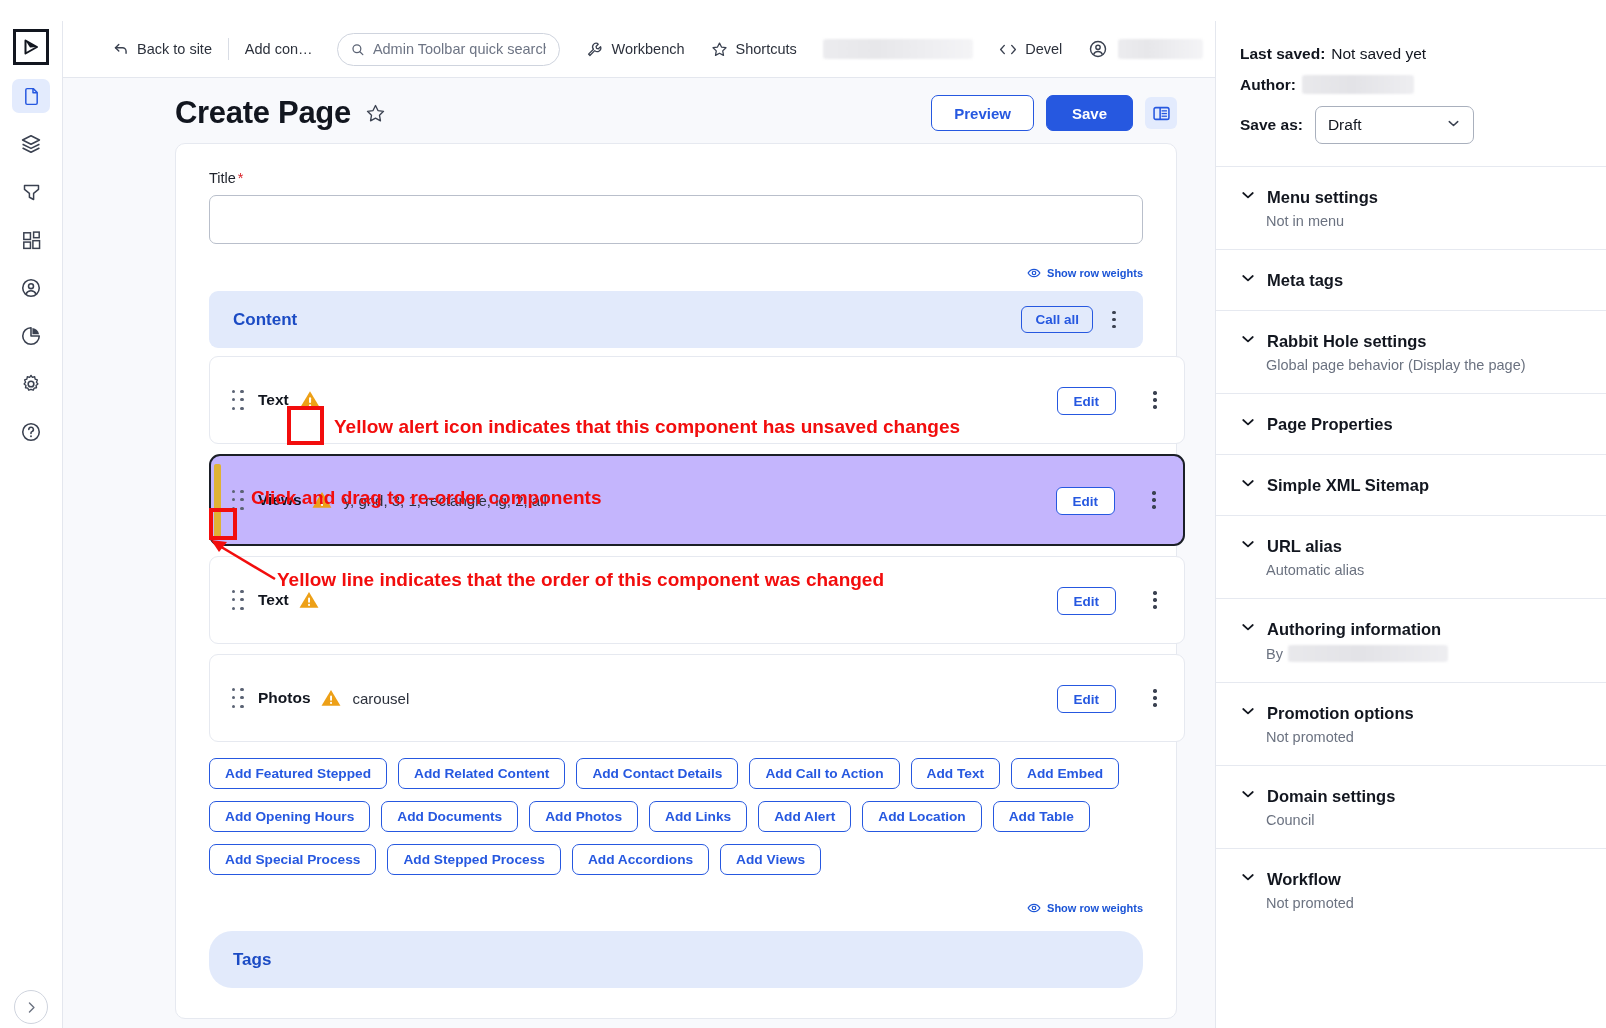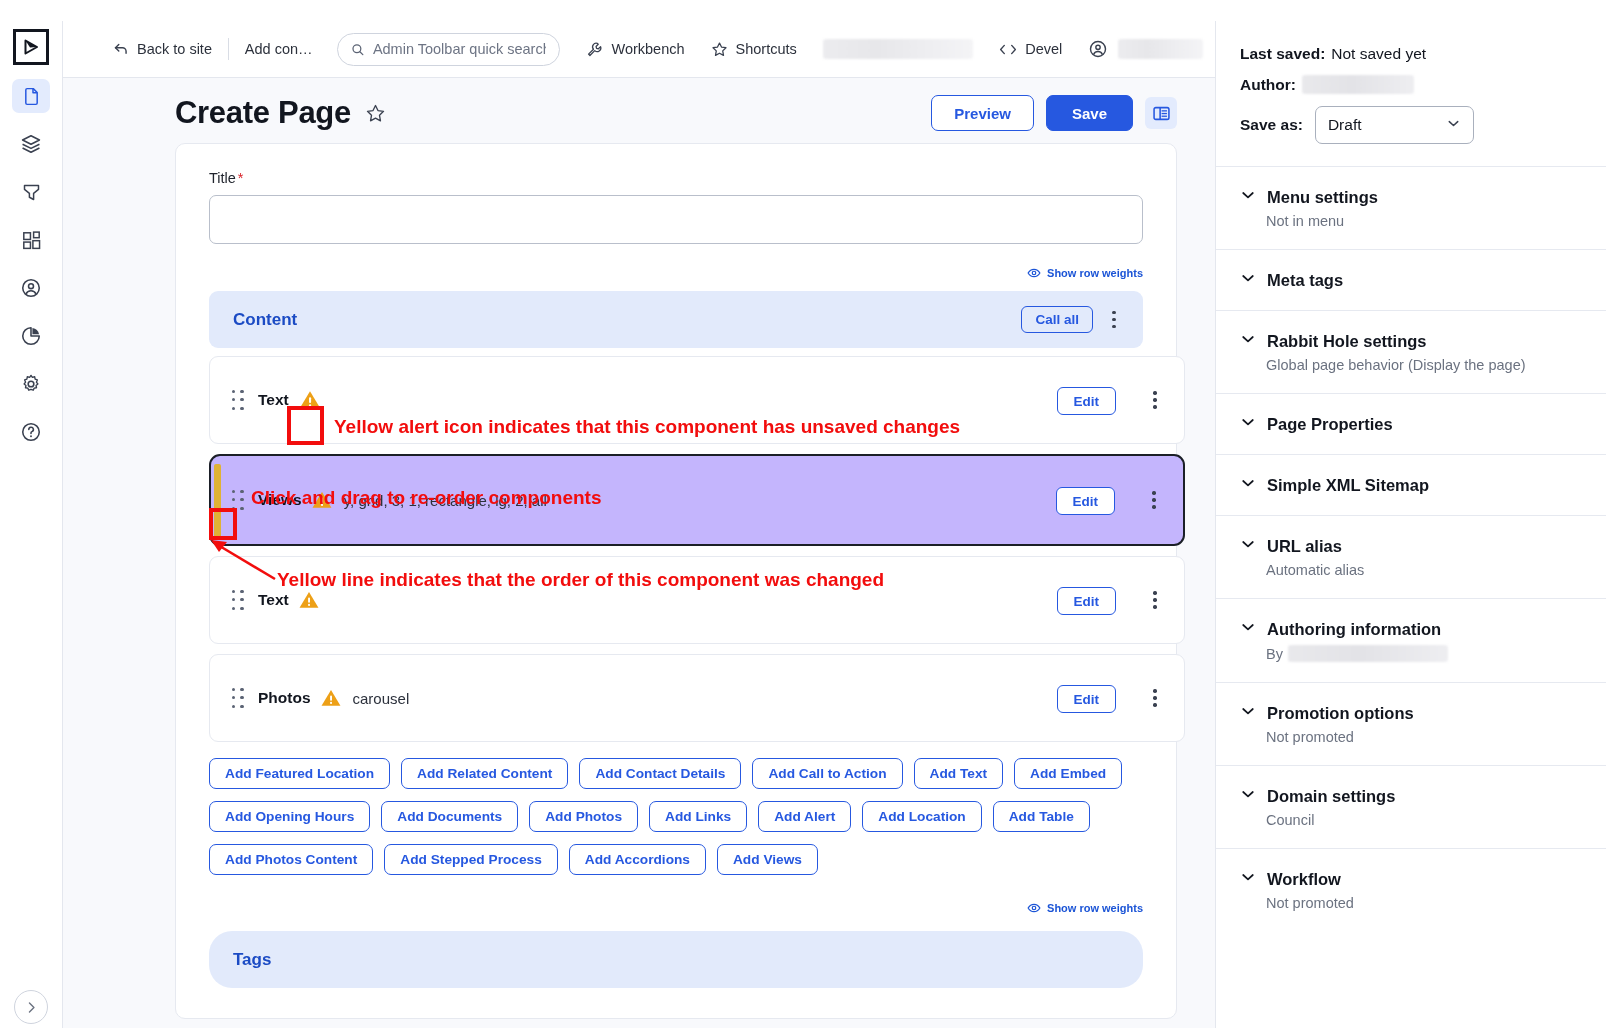--- a/index.html
+++ b/index.html
@@ -528,38 +528,38 @@
                   <i></i>
                   <i></i>
                 </div>
             </div>
           </div>
         </div>
 
         
         <div class="add-rows">
           <div class="add-row">
-            <button class="btn-add">Add Featured Location</button>
+            <button class="btn-add">Add Featured Stepped</button>
             <button class="btn-add">Add Related Content</button>
             <button class="btn-add">Add Contact Details</button>
             <button class="btn-add">Add Call to Action</button>
             <button class="btn-add">Add Text</button>
             <button class="btn-add">Add Embed</button>
           </div>
           <div class="add-row">
             <button class="btn-add">Add Opening Hours</button>
             <button class="btn-add">Add Documents</button>
             <button class="btn-add">Add Photos</button>
             <button class="btn-add">Add Links</button>
             <button class="btn-add">Add Alert</button>
             <button class="btn-add">Add Location</button>
             <button class="btn-add">Add Table</button>
           </div>
           <div class="add-row">
-            <button class="btn-add">Add Photos Content</button>
+            <button class="btn-add">Add Special Process</button>
             <button class="btn-add">Add Stepped Process</button>
             <button class="btn-add">Add Accordions</button>
             <button class="btn-add">Add Views</button>
           </div>
         </div>
 
         <div class="rowweights" style="margin-top:26px">
           <svg width="14" height="14" viewBox="0 0 16 16" fill="none">
             <path d="M1.3 8S3.7 3.8 8 3.8 14.7 8 14.7 8 12.3 12.2 8 12.2 1.3 8 1.3 8z" stroke="#1b54d6" stroke-width="1.4"></path>
             <circle cx="8" cy="8" r="2" stroke="#1b54d6" stroke-width="1.4"></circle>

